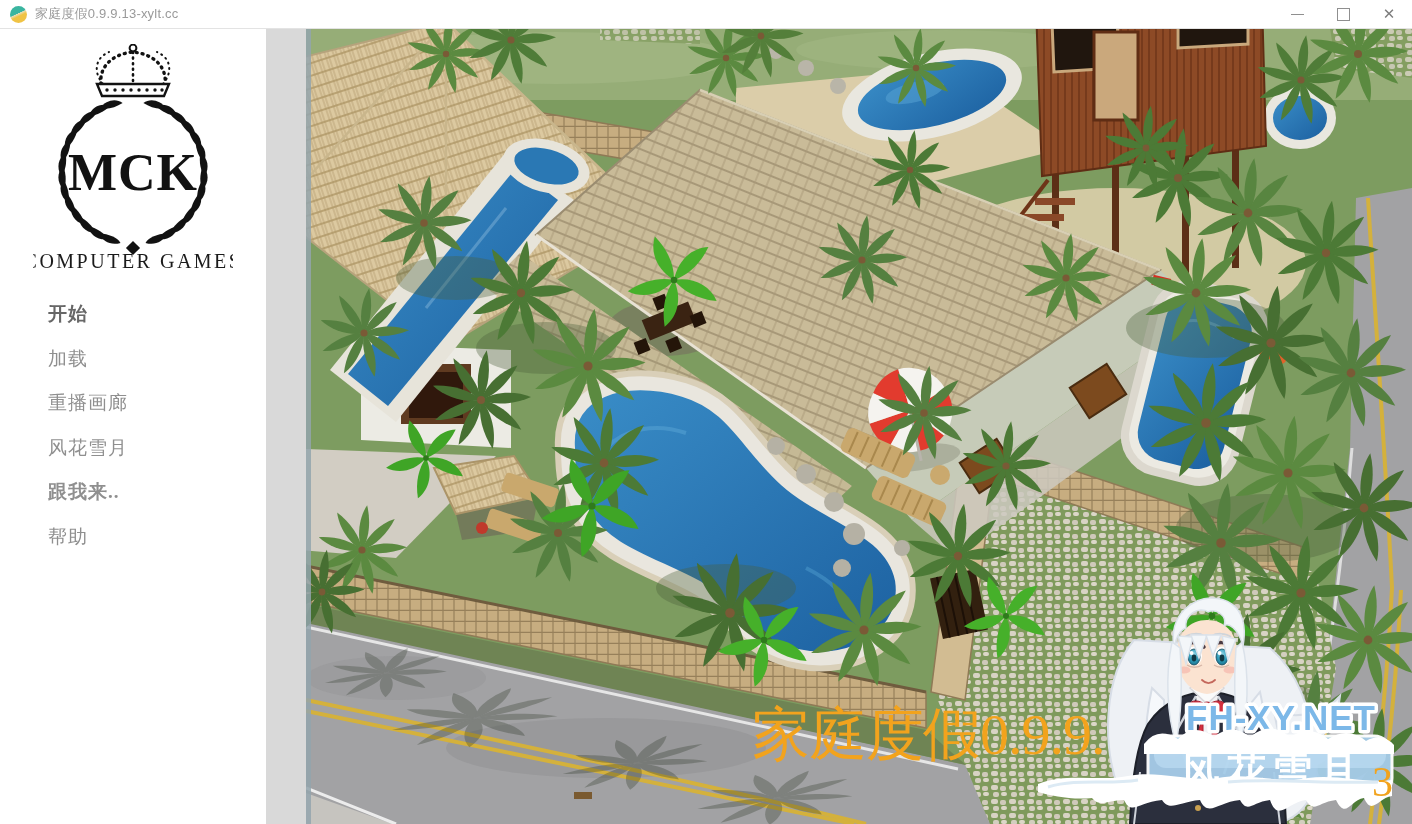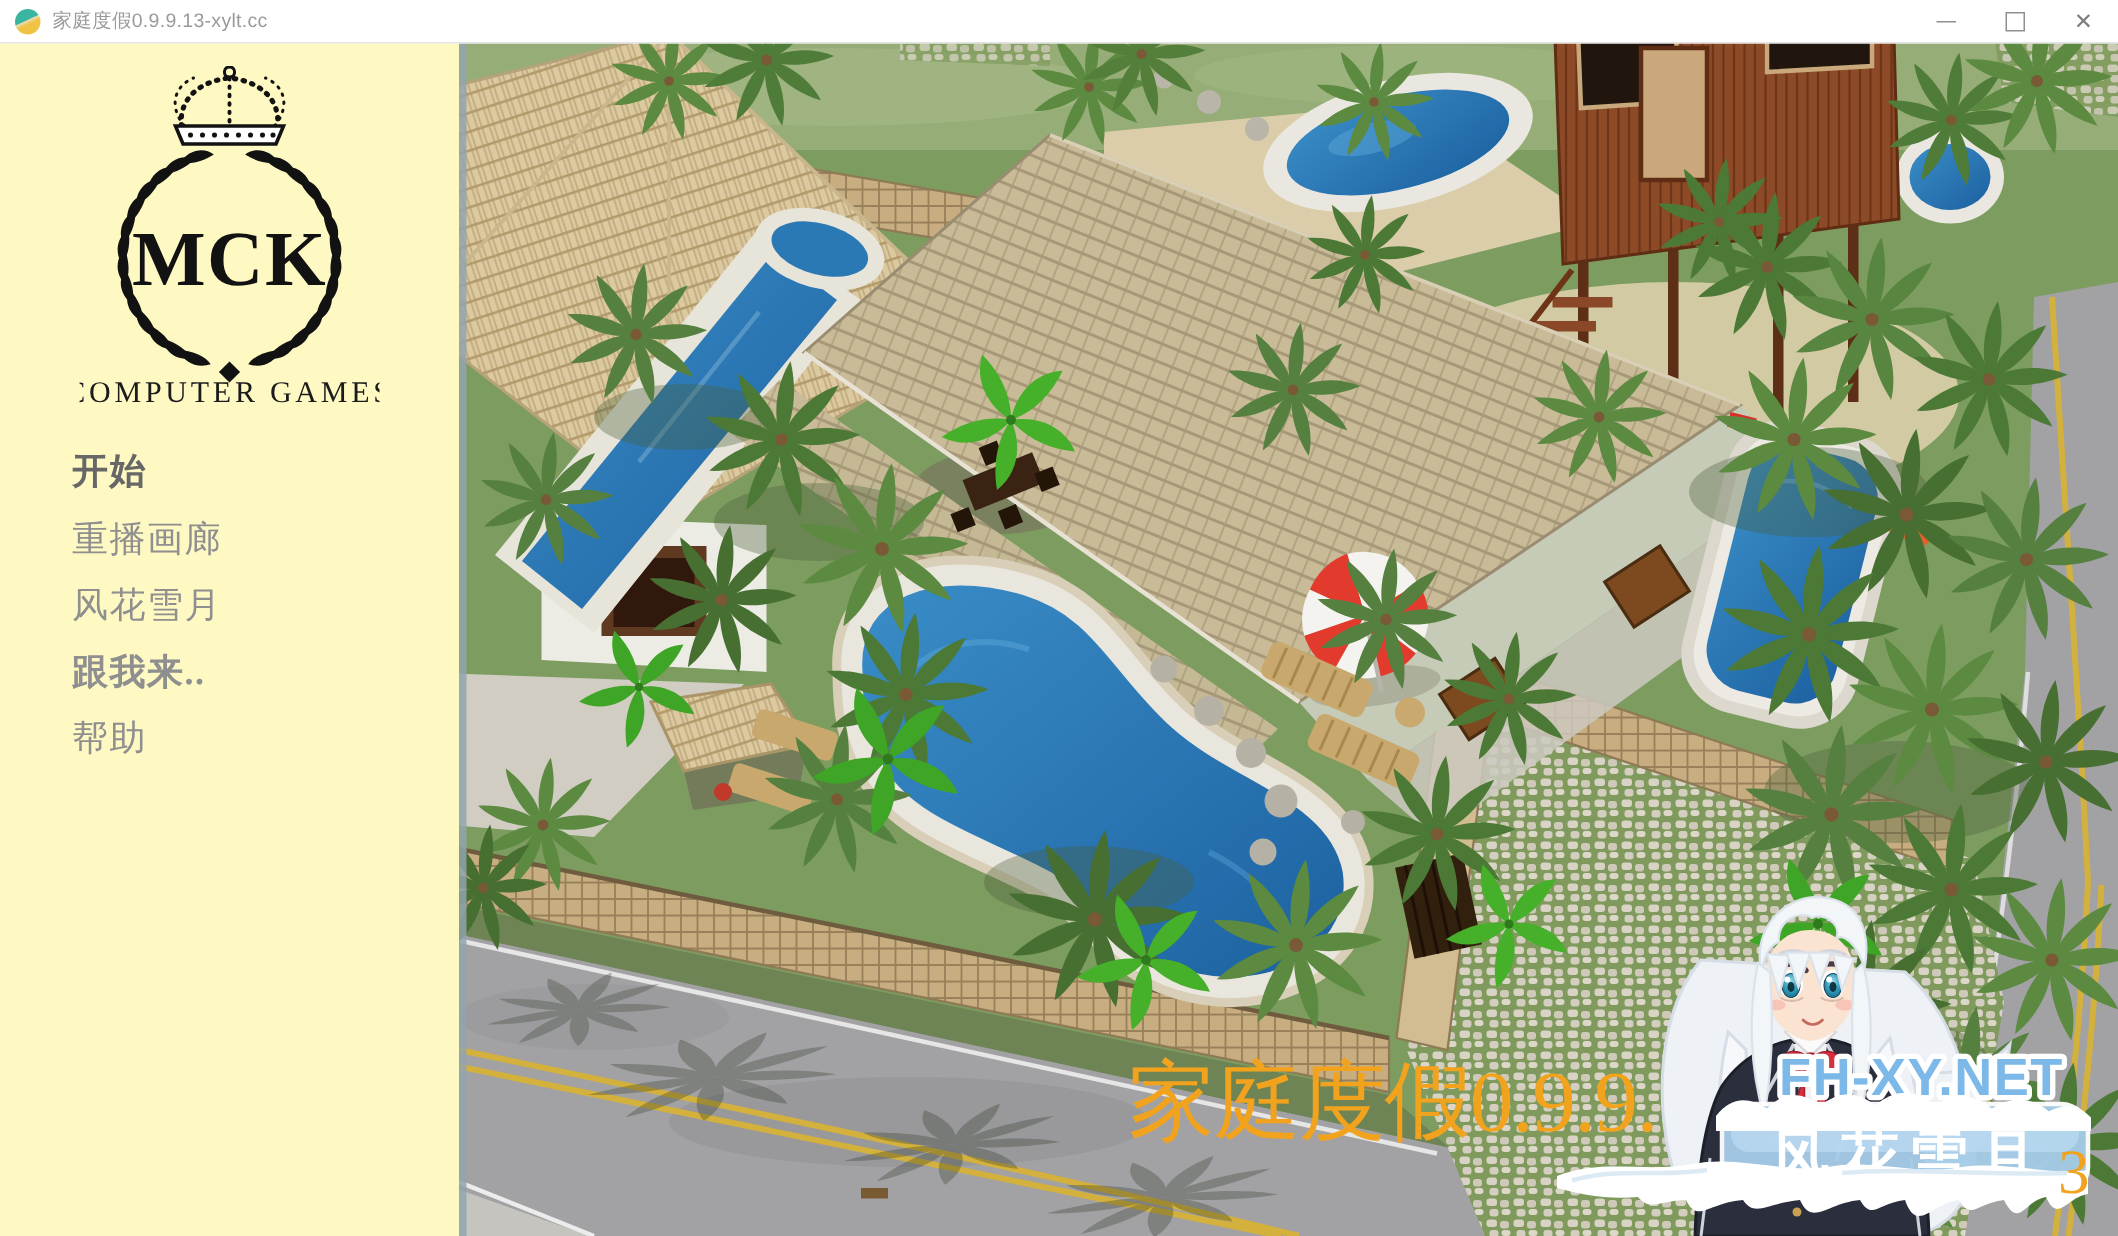--- a/index.html
+++ b/index.html
@@ -10,26 +10,26 @@
             border-bottom:1px solid #e3e3e3;display:flex;align-items:center;z-index:60;}
   .app-icon{width:17px;height:17px;border-radius:50%;margin:0 8px 0 10px;
             background:linear-gradient(155deg,#3ab5a0 44%,#e9ddb9 46%,#f0c345 58%);}
   .title-text{font-size:13px;color:#9a9a9a;letter-spacing:.2px;}
   .win-controls{margin-left:auto;display:flex;height:100%;}
   .win-btn{width:46px;height:100%;display:flex;align-items:center;justify-content:center;cursor:default;}
   .glyph-min{width:13px;height:0;border-top:1.5px solid #8f8f8f;display:block;}
   .glyph-max{width:11px;height:11px;border:1.2px solid #8f8f8f;display:block;}
   .glyph-close{font-size:15px;color:#7d7d7d;font-family:"DejaVu Sans",sans-serif;}
   
-  .sidebar{position:absolute;left:0;top:28px;width:306px;height:796px;background:#fef9c3;z-index:50;}
+  .sidebar{position:absolute;left:0;top:28px;width:266px;height:796px;background:#ffffff;z-index:50;}
   .logo{display:block;margin:16px auto 0 auto;}
   .menu{list-style:none;margin:20px 0 0 0;padding:0;
         font-family:"Liberation Serif","DejaVu Serif",serif;}
   .menu li{height:44.5px;display:flex;align-items:center;padding-left:48px;
-           font-size:24px;color:#8f8f8f;cursor:pointer;letter-spacing:1px;}
+           font-size:19px;color:#8f8f8f;cursor:pointer;letter-spacing:1px;}
   
   .scene{position:absolute;left:306px;top:28px;z-index:10;}
   
   .wm-title{position:absolute;left:752px;top:696px;z-index:20;white-space:nowrap;
             font-family:"Liberation Serif","DejaVu Serif",serif;
             font-size:58px;color:#f2a31d;letter-spacing:-1px;}
   .wm-frag{position:absolute;left:1372px;top:758px;z-index:45;
            font-family:"Liberation Serif","DejaVu Serif",serif;
            font-size:42px;color:#f2a31d;}
   .girl{position:absolute;left:1078px;top:592px;z-index:30;}
@@ -103,20 +103,21 @@
         <g transform="translate(200 0) scale(-1 1)">
             <use href="#wreathL"></use>
           </g>
         <rect x="95" y="199" width="10" height="10" transform="rotate(45 100 204)" fill="#121212"></rect>
       </g>
       <text x="100" y="146" text-anchor="middle" font-family="Liberation Serif, DejaVu Serif, serif" font-size="52" font-weight="bold" fill="#121212" letter-spacing="1">MCK</text>
       <text x="100" y="224" text-anchor="middle" font-family="Liberation Serif, DejaVu Serif, serif" font-size="20" fill="#1b1b1b" letter-spacing="2.5">COMPUTER GAMES</text>
     </svg>
     <ul class="menu">
       <li style="color: rgb(103, 103, 103); font-weight: bold;">开始</li>
+      <li style="color: rgb(143, 143, 143);">加载</li>
       <li style="color: rgb(143, 143, 143); text-align: right;">重播画廊</li>
       <li style="color: rgb(143, 143, 143);">风花雪月</li>
       <li style="color: rgb(143, 143, 143); font-weight: bold;">跟我来..</li>
       <li style="color: rgb(143, 143, 143);">帮助</li>
     </ul>
   </div>
 
   <svg class="scene" width="1106" height="796" viewBox="0 0 1106 796">
     <defs>
       <linearGradient id="wg" x1="0" y1="0" x2="1" y2="1">

